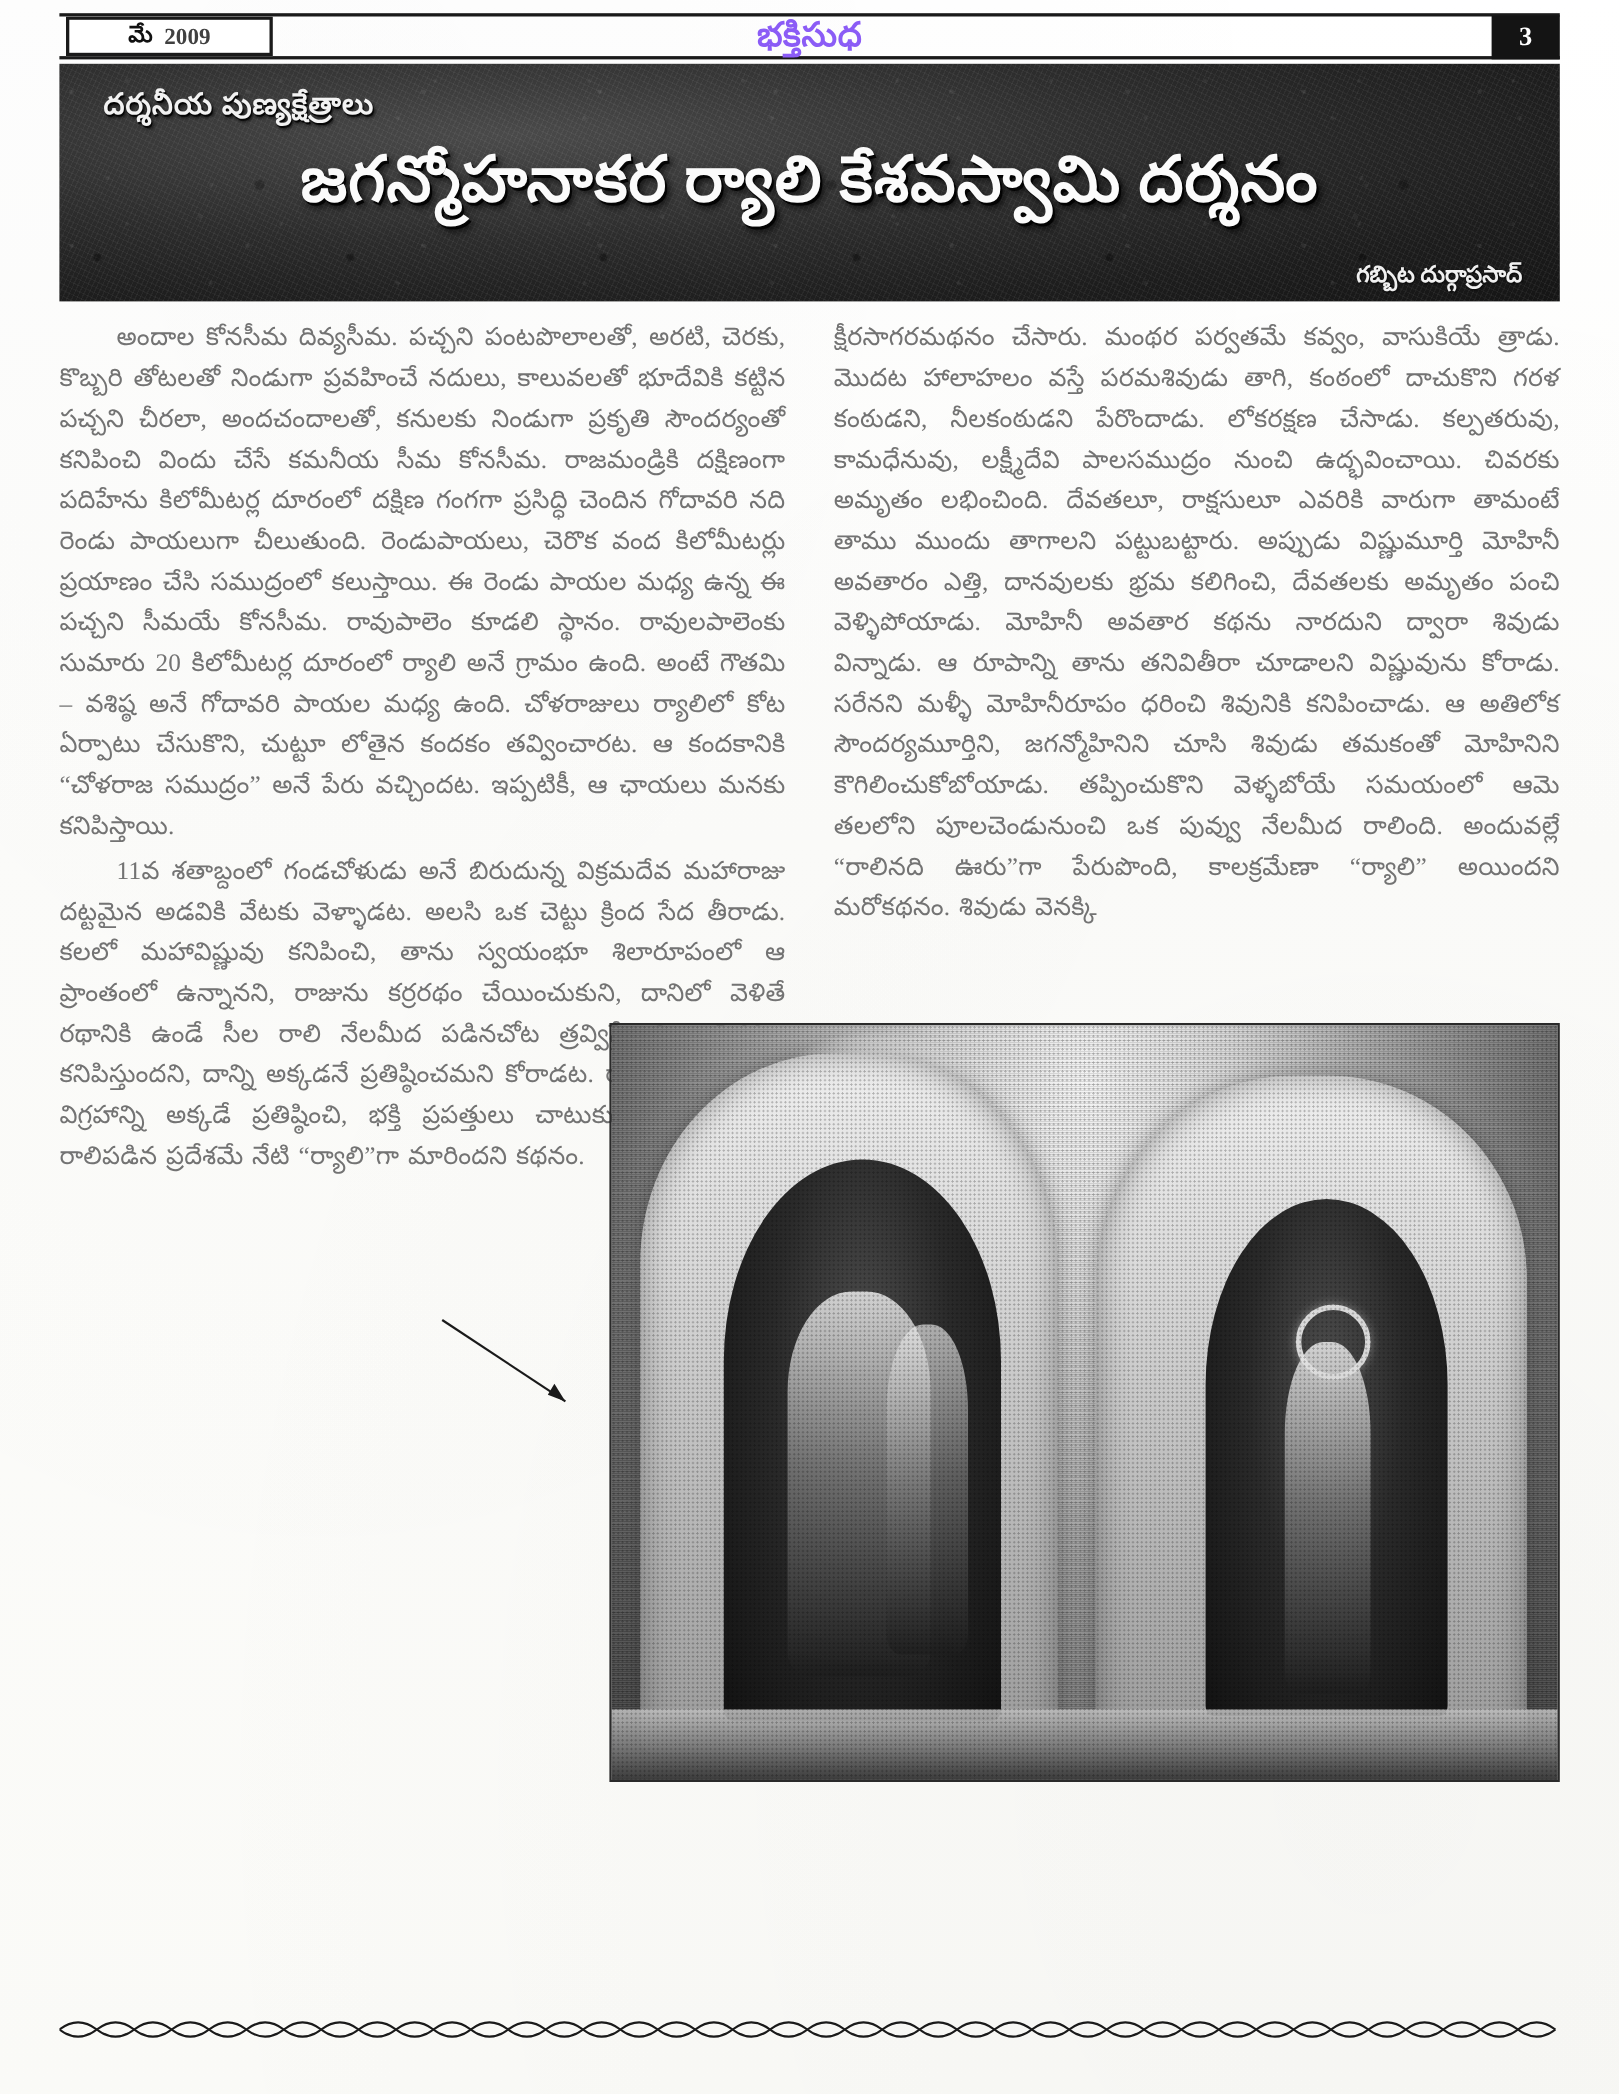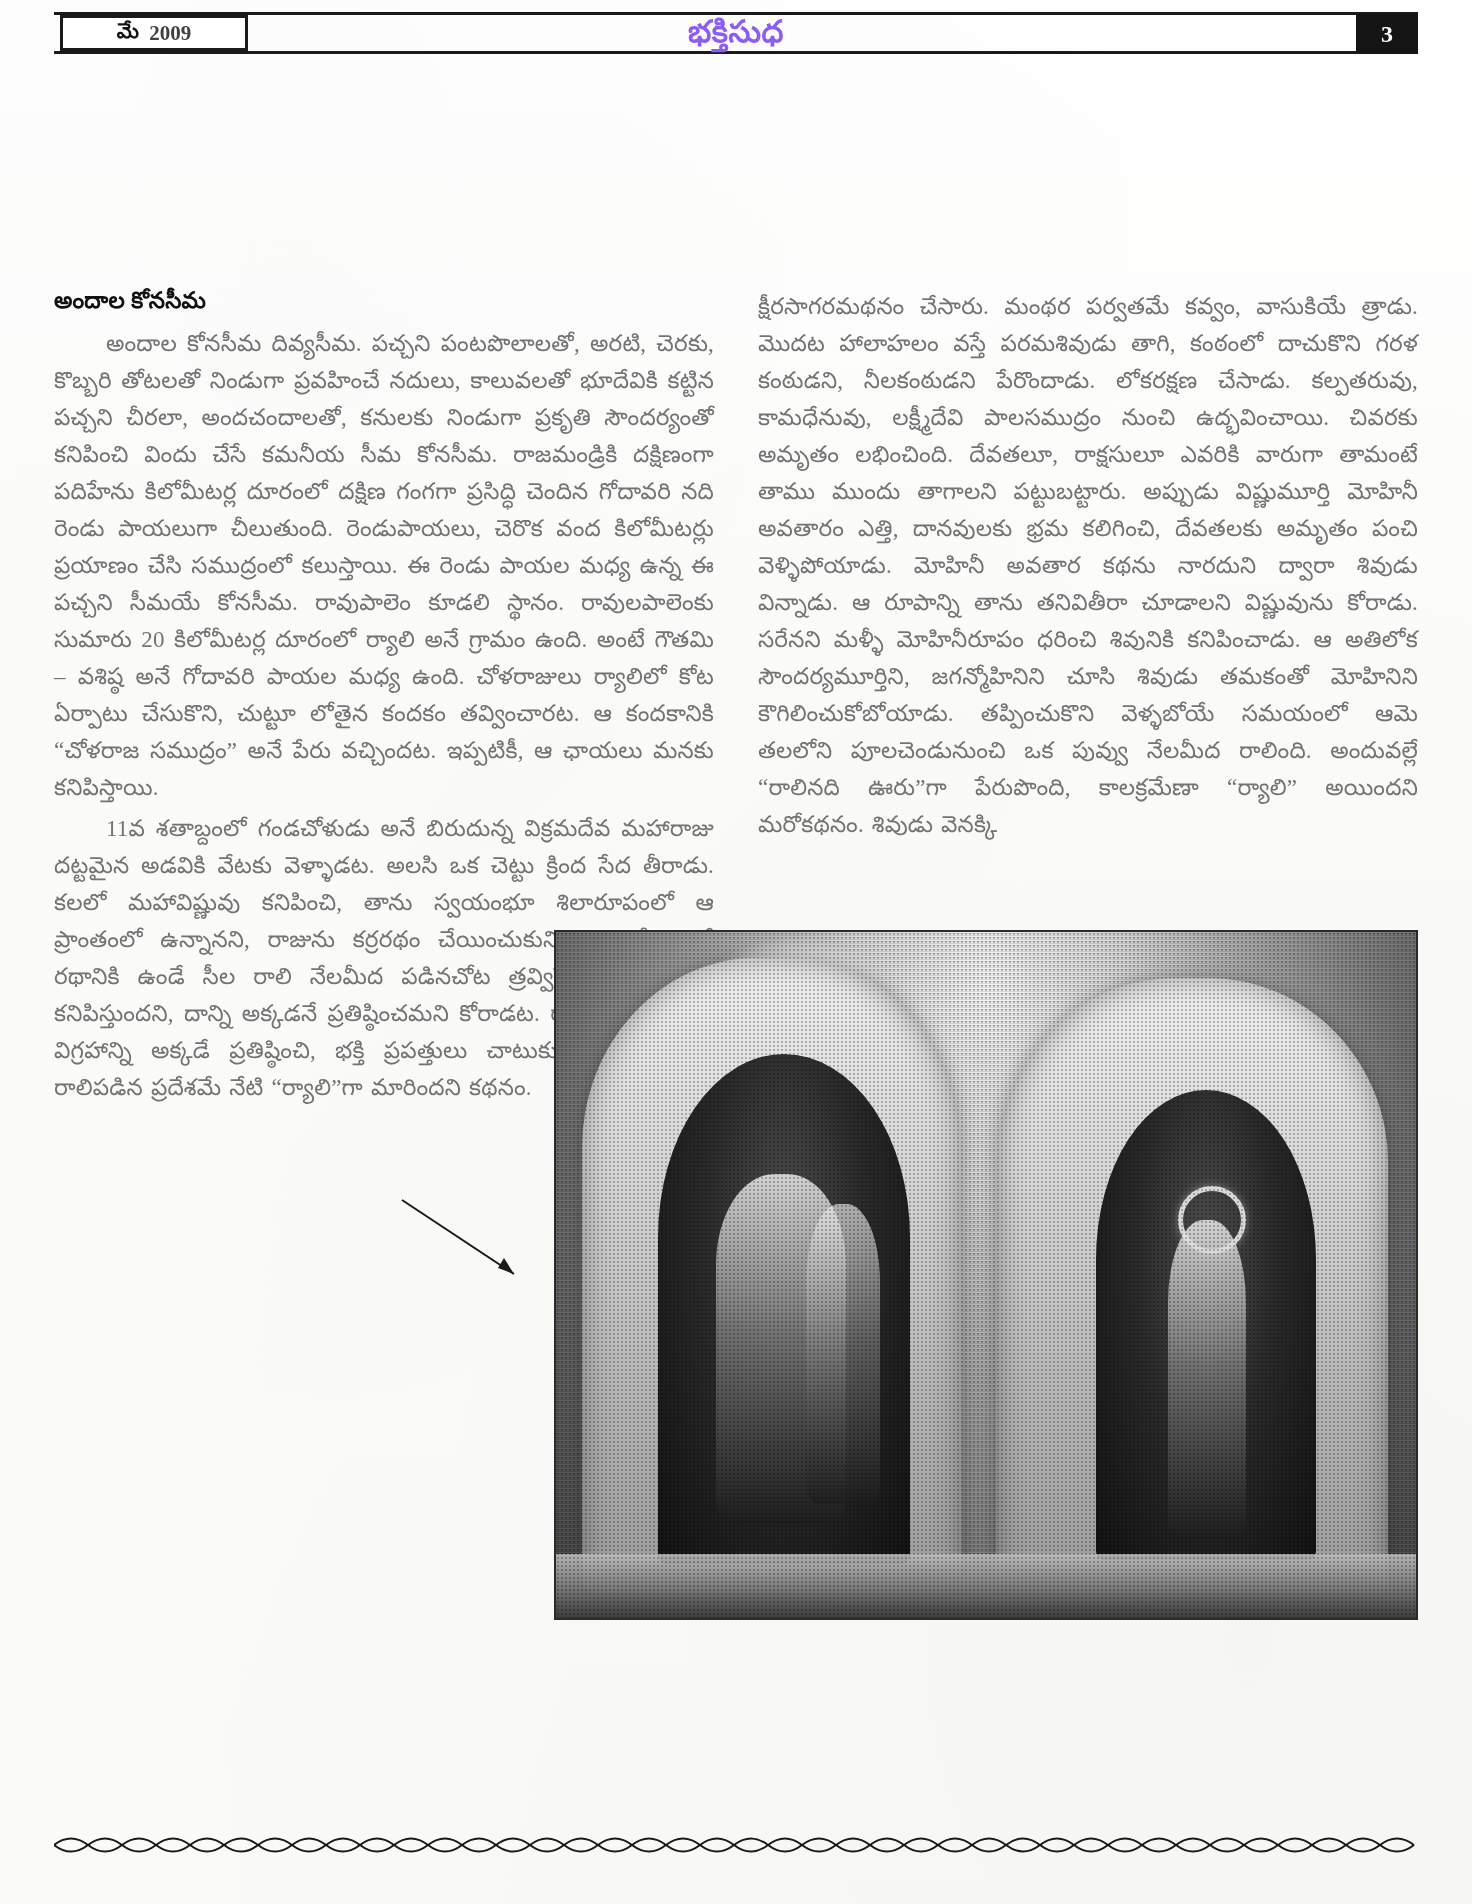--- a/index.html
+++ b/index.html
@@ -318,25 +318,30 @@
     <div id="issue-box">
       <span id="issue-month">మే</span>
       <span id="issue-year">2009</span>
     </div>
 
     <div id="magazine-title">భక్తిసుధ</div>
   </div>
 
   <div id="page-number-tab">3</div>
 
+  <div id="headline-banner">
+    <div id="banner-grain"></div>
+    <div id="kicker">దర్శనీయ పుణ్యక్షేత్రాలు</div>
+    <div id="headline">జగన్మోహనాకర ర్యాలి కేశవస్వామి దర్శనం</div>
+    <div id="byline">గబ్బిట దుర్గాప్రసాద్</div>
+  </div>
 
   <div id="body-area">
 
     <div class="column" id="col-left">
-      <div class="section-head">అందాల కోనసీమ</div>
       <p class="para">అందాల కోనసీమ దివ్యసీమ. పచ్చని పంటపొలాలతో, అరటి, చెరకు, కొబ్బరి తోటలతో నిండుగా ప్రవహించే నదులు, కాలువలతో భూదేవికి కట్టిన పచ్చని చీరలా, అందచందాలతో, కనులకు నిండుగా ప్రకృతి సౌందర్యంతో కనిపించి విందు చేసే కమనీయ సీమ కోనసీమ. రాజమండ్రికి దక్షిణంగా పదిహేను కిలోమీటర్ల దూరంలో దక్షిణ గంగగా ప్రసిద్ధి చెందిన గోదావరి నది రెండు పాయలుగా చీలుతుంది. రెండుపాయలు, చెరొక వంద కిలోమీటర్లు ప్రయాణం చేసి సముద్రంలో కలుస్తాయి. ఈ రెండు పాయల మధ్య ఉన్న ఈ పచ్చని సీమయే కోనసీమ. రావుపాలెం కూడలి స్థానం. రావులపాలెంకు సుమారు 20 కిలోమీటర్ల దూరంలో ర్యాలి అనే గ్రామం ఉంది. అంటే గౌతమి – వశిష్ఠ అనే గోదావరి పాయల మధ్య ఉంది. చోళరాజులు ర్యాలిలో కోట ఏర్పాటు చేసుకొని, చుట్టూ లోతైన కందకం తవ్వించారట. ఆ కందకానికి “చోళరాజ సముద్రం” అనే పేరు వచ్చిందట. ఇప్పటికీ, ఆ ఛాయలు మనకు కనిపిస్తాయి.</p>
 
       <p class="para">11వ శతాబ్దంలో గండచోళుడు అనే బిరుదున్న విక్రమదేవ మహారాజు దట్టమైన అడవికి వేటకు వెళ్ళాడట. అలసి ఒక చెట్టు క్రింద సేద తీరాడు. కలలో మహావిష్ణువు కనిపించి, తాను స్వయంభూ శిలారూపంలో ఆ ప్రాంతంలో ఉన్నానని, రాజును కర్రరథం చేయించుకుని, దానిలో వెళితే రథానికి ఉండే సీల రాలి నేలమీద పడినచోట త్రవ్విస్తే, శిలా విగ్రహం కనిపిస్తుందని, దాన్ని అక్కడనే ప్రతిష్ఠించమని కోరాడట. రాజు అలానే చేసి, విగ్రహాన్ని అక్కడే ప్రతిష్ఠించి, భక్తి ప్రపత్తులు చాటుకున్నాడట. రథసీల రాలిపడిన ప్రదేశమే నేటి “ర్యాలి”గా మారిందని కథనం.</p>
 
     </div>
 
     <div class="column" id="col-right">
       <p class="para noindent">క్షీరసాగరమథనం చేసారు. మంథర పర్వతమే కవ్వం, వాసుకియే త్రాడు. మొదట హాలాహలం వస్తే పరమశివుడు తాగి, కంఠంలో దాచుకొని గరళ కంఠుడని, నీలకంఠుడని పేరొందాడు. లోకరక్షణ చేసాడు. కల్పతరువు, కామధేనువు, లక్ష్మీదేవి పాలసముద్రం నుంచి ఉద్భవించాయి. చివరకు అమృతం లభించింది. దేవతలూ, రాక్షసులూ ఎవరికి వారుగా తామంటే తాము ముందు తాగాలని పట్టుబట్టారు. అప్పుడు విష్ణుమూర్తి మోహినీ అవతారం ఎత్తి, దానవులకు భ్రమ కలిగించి, దేవతలకు అమృతం పంచి వెళ్ళిపోయాడు. మోహినీ అవతార కథను నారదుని ద్వారా శివుడు విన్నాడు. ఆ రూపాన్ని తాను తనివితీరా చూడాలని విష్ణువును కోరాడు. సరేనని మళ్ళీ మోహినీరూపం ధరించి శివునికి కనిపించాడు. ఆ అతిలోక సౌందర్యమూర్తిని, జగన్మోహినిని చూసి శివుడు తమకంతో మోహినిని కౌగిలించుకోబోయాడు. తప్పించుకొని వెళ్ళబోయే సమయంలో ఆమె తలలోని పూలచెండునుంచి ఒక పువ్వు నేలమీద రాలింది. అందువల్లే “రాలినది ఊరు”గా పేరుపొంది, కాలక్రమేణా “ర్యాలి” అయిందని మరోకథనం. శివుడు వెనక్కి</p>
     </div>
   </div>

